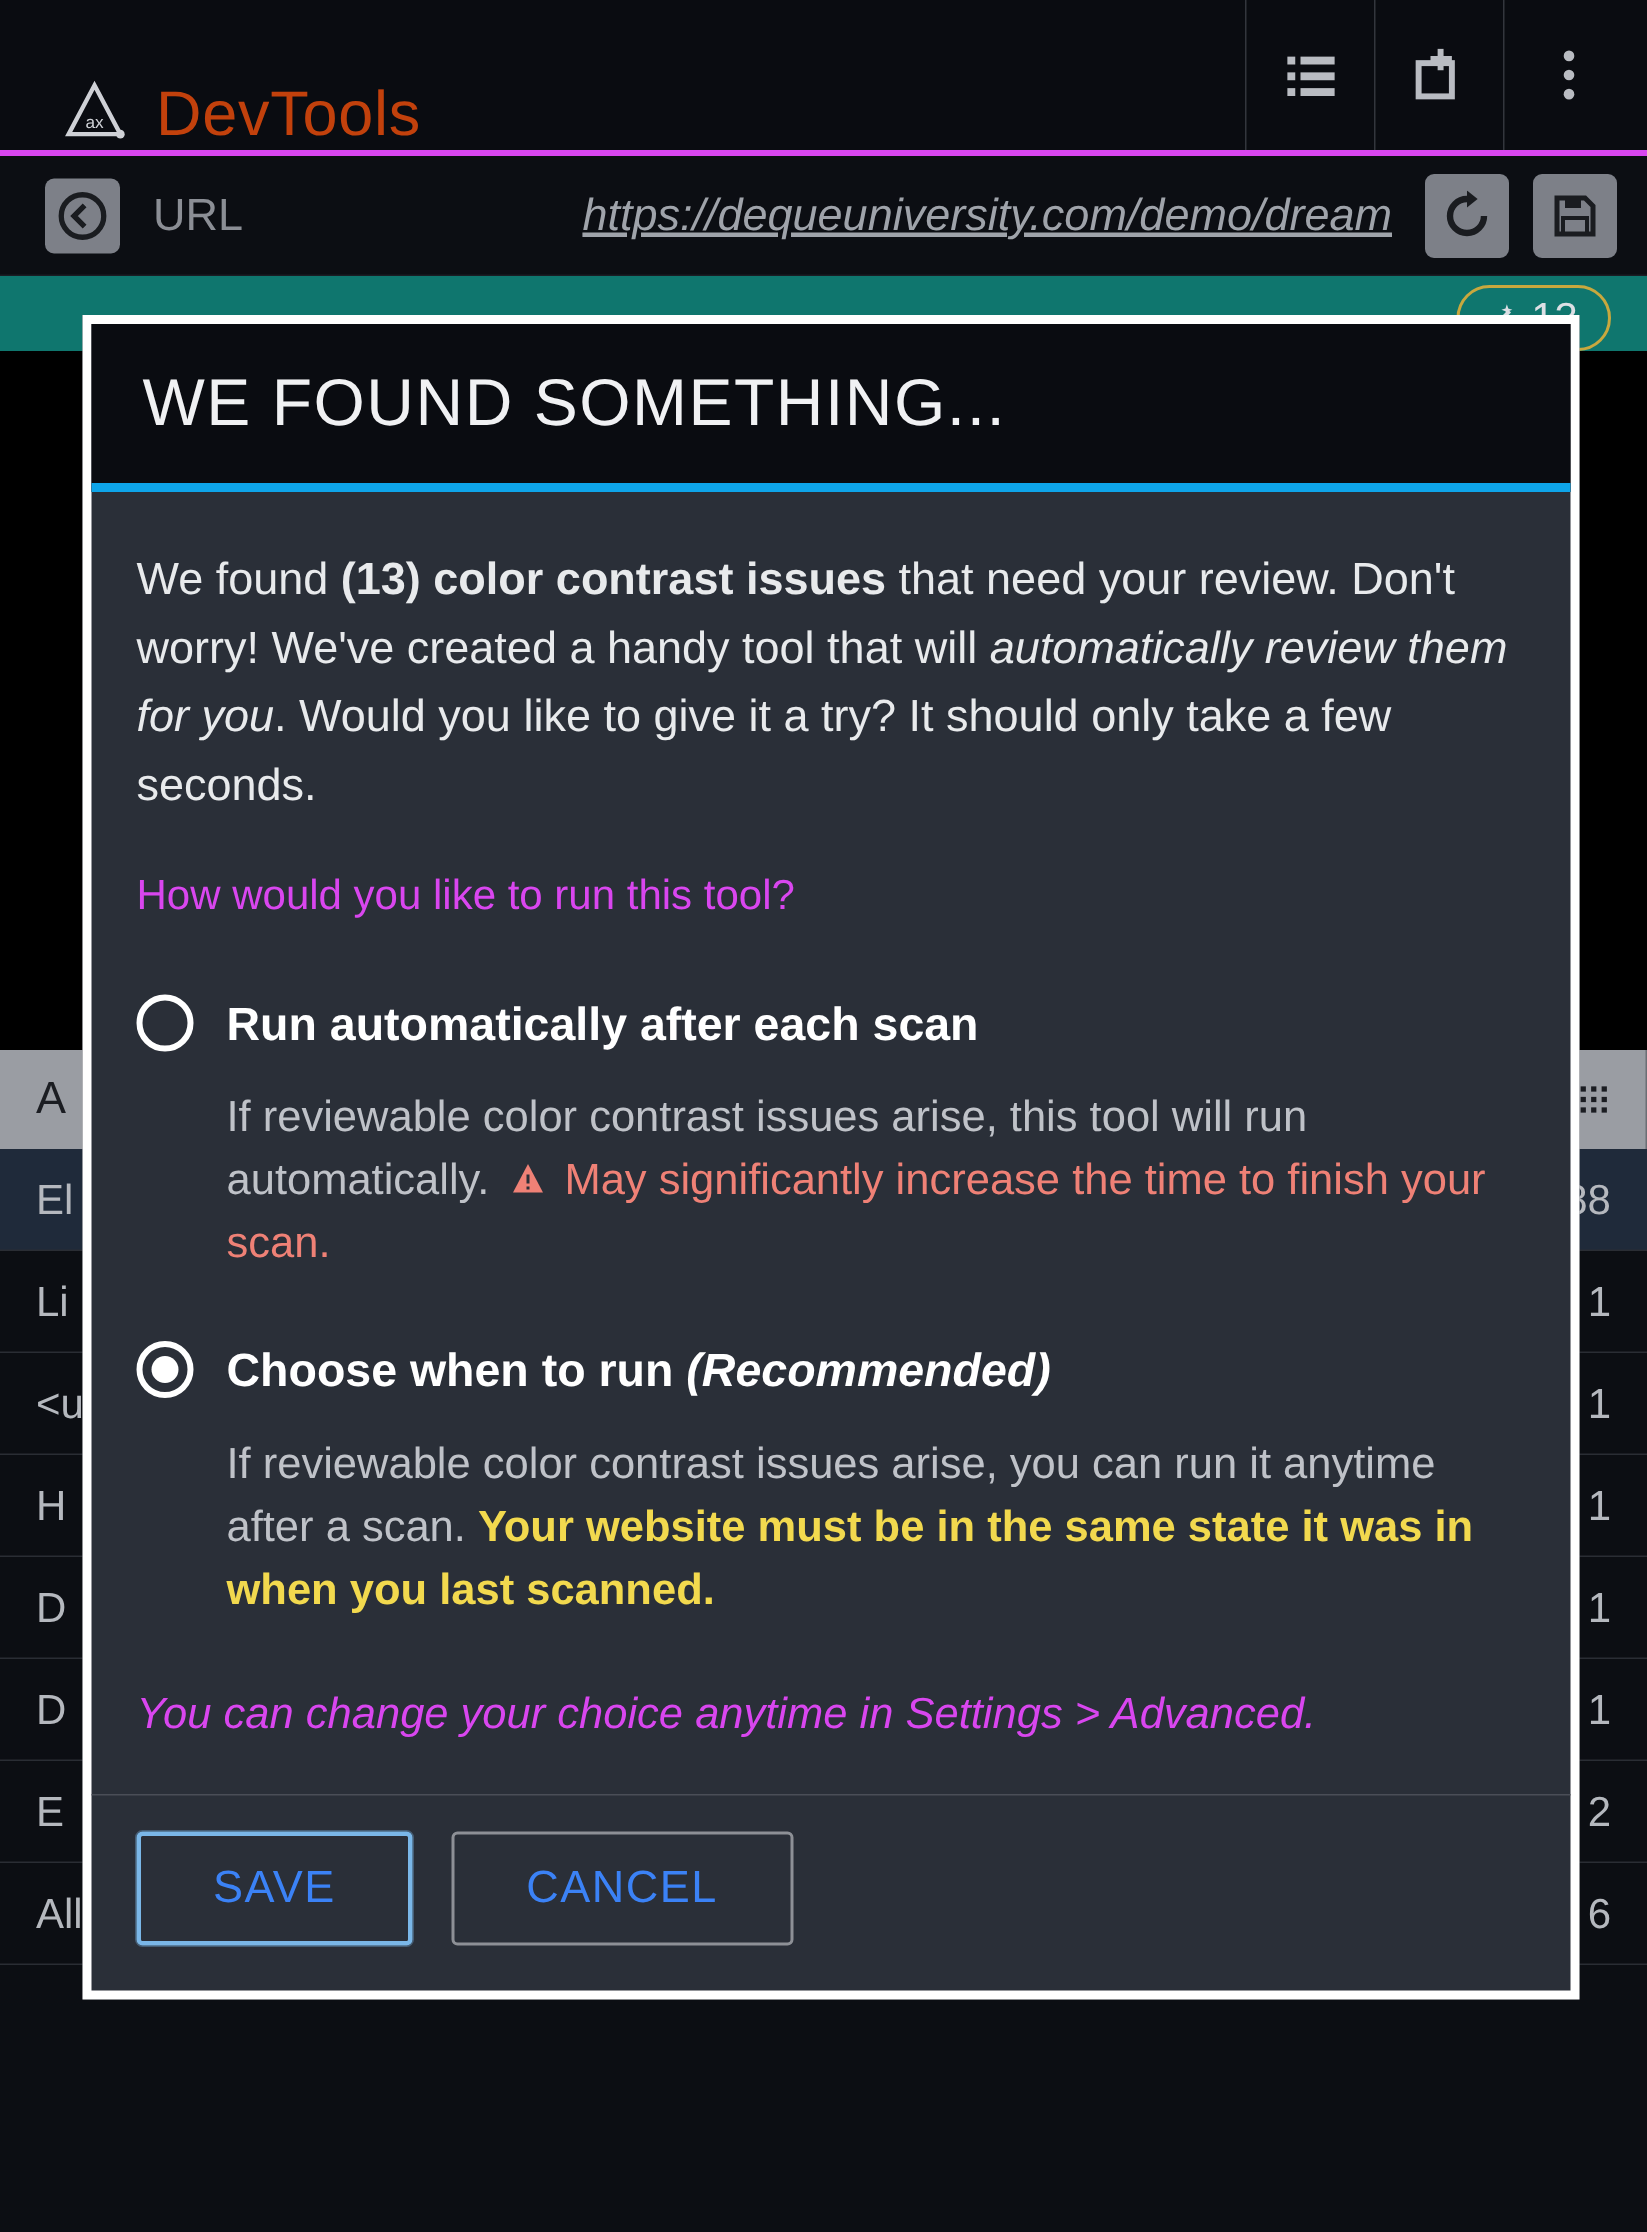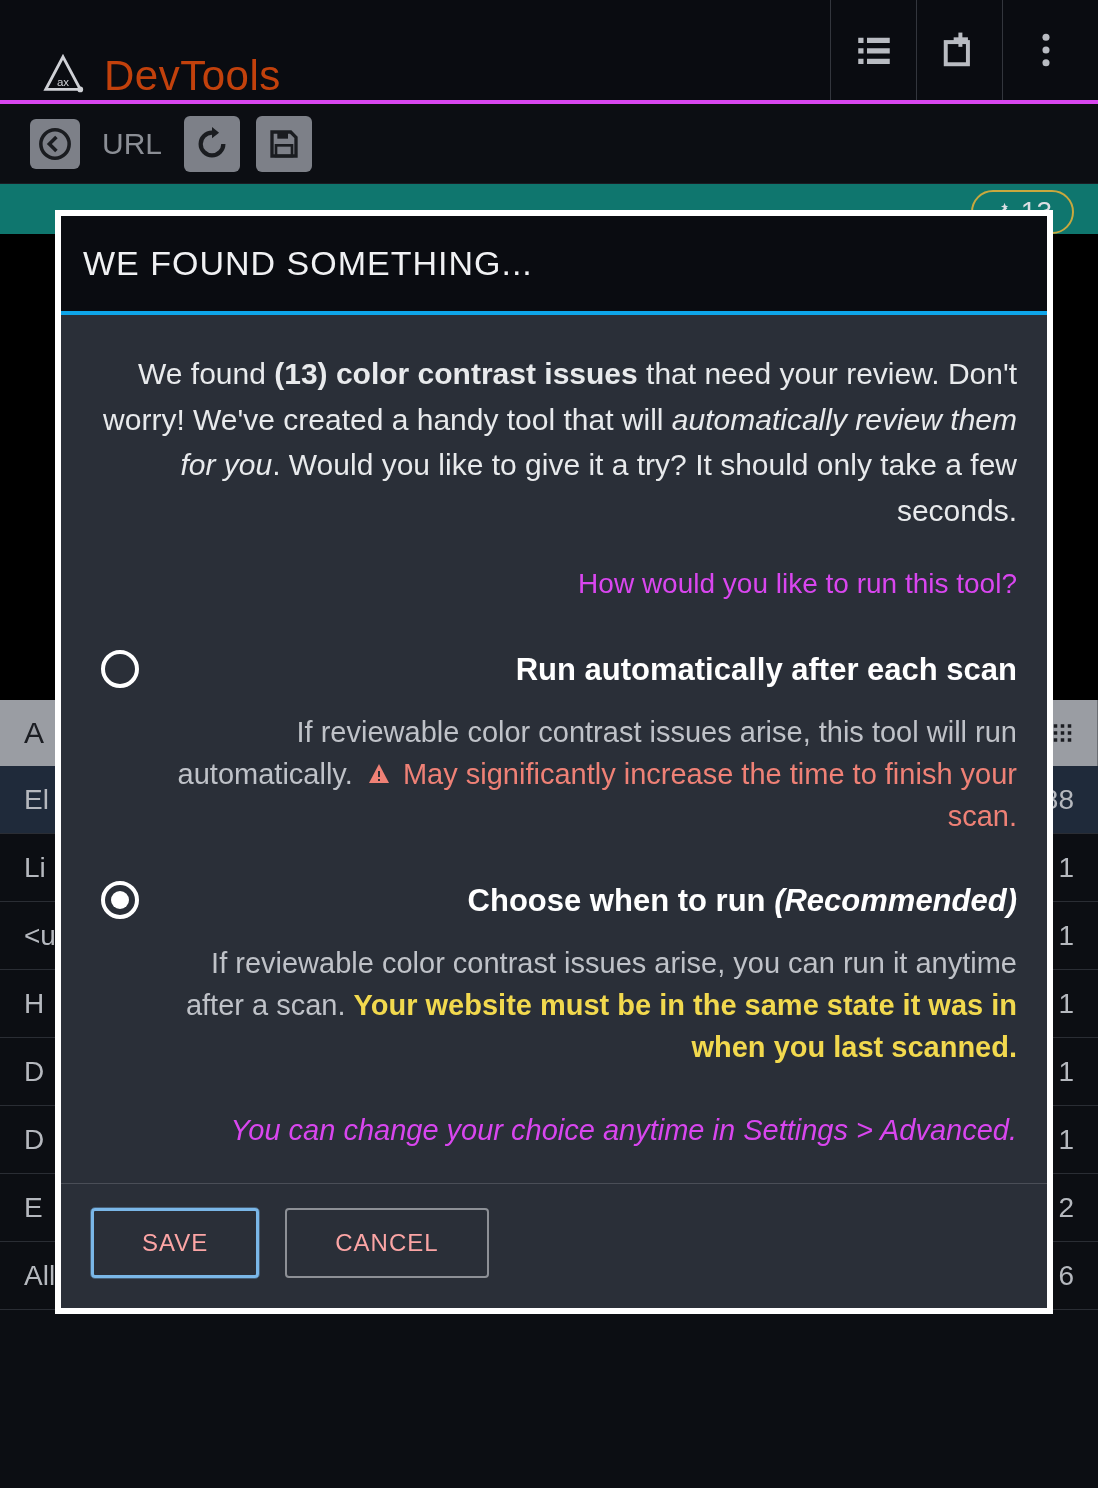--- a/index.html
+++ b/index.html
@@ -157,33 +157,32 @@
     left: 55px;
     right: 45px;
     top: 210px;
     border: 6px solid #fff;
     background: #2a2f38;
     display: flex;
     flex-direction: column;
   }
   .modal-header {
     background: #0a0c11;
-    padding: 28px 22px;
-    font-size: 34px;
+    padding: 28px 34px;
+    font-size: 44px;
     letter-spacing: 1px;
     font-weight: 500;
     color: #f0f1f3;
-    border-bottom: 4px solid #0ea5e9;
+    border-bottom: 6px solid #0ea5e9;
   }
   .modal-body {
-    padding: 36px 30px 30px 40px;
+    padding: 36px 30px 30px 30px;
     font-size: 30px;
     line-height: 1.52;
     color: #e8eaec;
-    text-align: right;
   }
   .modal-body .para1 { margin-bottom: 30px; }
   .modal-body .para1 strong { font-weight: 700; }
   .modal-body .para1 em { font-style: italic; }
   .modal-body .prompt {
     font-size: 28px;
     color: #d946ef;
     margin-bottom: 40px;
   }
   .radio-option {
@@ -232,26 +231,26 @@
     color: #d946ef;
     margin-top: 6px;
   }
   .modal-footer {
     border-top: 1px solid #4a4e57;
     padding: 24px 30px 30px 30px;
     display: flex;
     gap: 26px;
   }
   .modal-footer button {
-    font-size: 24px;
+    font-size: 30px;
     letter-spacing: 1px;
     font-weight: 500;
     padding: 18px 48px;
     background: #2a2f38;
-    color: #fca5a5;
+    color: #3b82f6;
     border-radius: 4px;
     cursor: pointer;
   }
   .btn-save {
     border: 3px solid #7ab7e8;
     outline: 1px solid rgba(122,183,232,0.35);
   }
   .btn-cancel {
     border: 2px solid #8d9096;
   }
@@ -297,20 +296,21 @@
 </div>
 
 <div class="urlbar">
   <div class="back-btn">
     <svg width="34" height="34" viewBox="0 0 24 24">
       <circle cx="12" cy="12" r="10" fill="none" stroke="#1a1c20" stroke-width="2.5"></circle>
       <path d="M13 7 L8 12 L13 17" fill="none" stroke="#1a1c20" stroke-width="2.5"></path>
     </svg>
   </div>
   <span class="url-label">URL</span>
+  <span class="url-value">https://dequeuniversity.com/demo/dream</span>
   <div class="url-actions">
     <div class="ua-btn">
       <svg width="34" height="34" viewBox="0 0 24 24">
         <path d="M12 4 A8 8 0 1 0 20 12" fill="none" stroke="#1a1c20" stroke-width="3"></path>
         <path d="M12 0 L12 8 L17 4 Z" fill="#1a1c20"></path>
       </svg>
     </div>
     <div class="ua-btn">
       <svg width="32" height="32" viewBox="0 0 24 24">
         <path d="M3 3 H17 L21 7 V21 H3 Z" fill="none" stroke="#1a1c20" stroke-width="2.5"></path>

